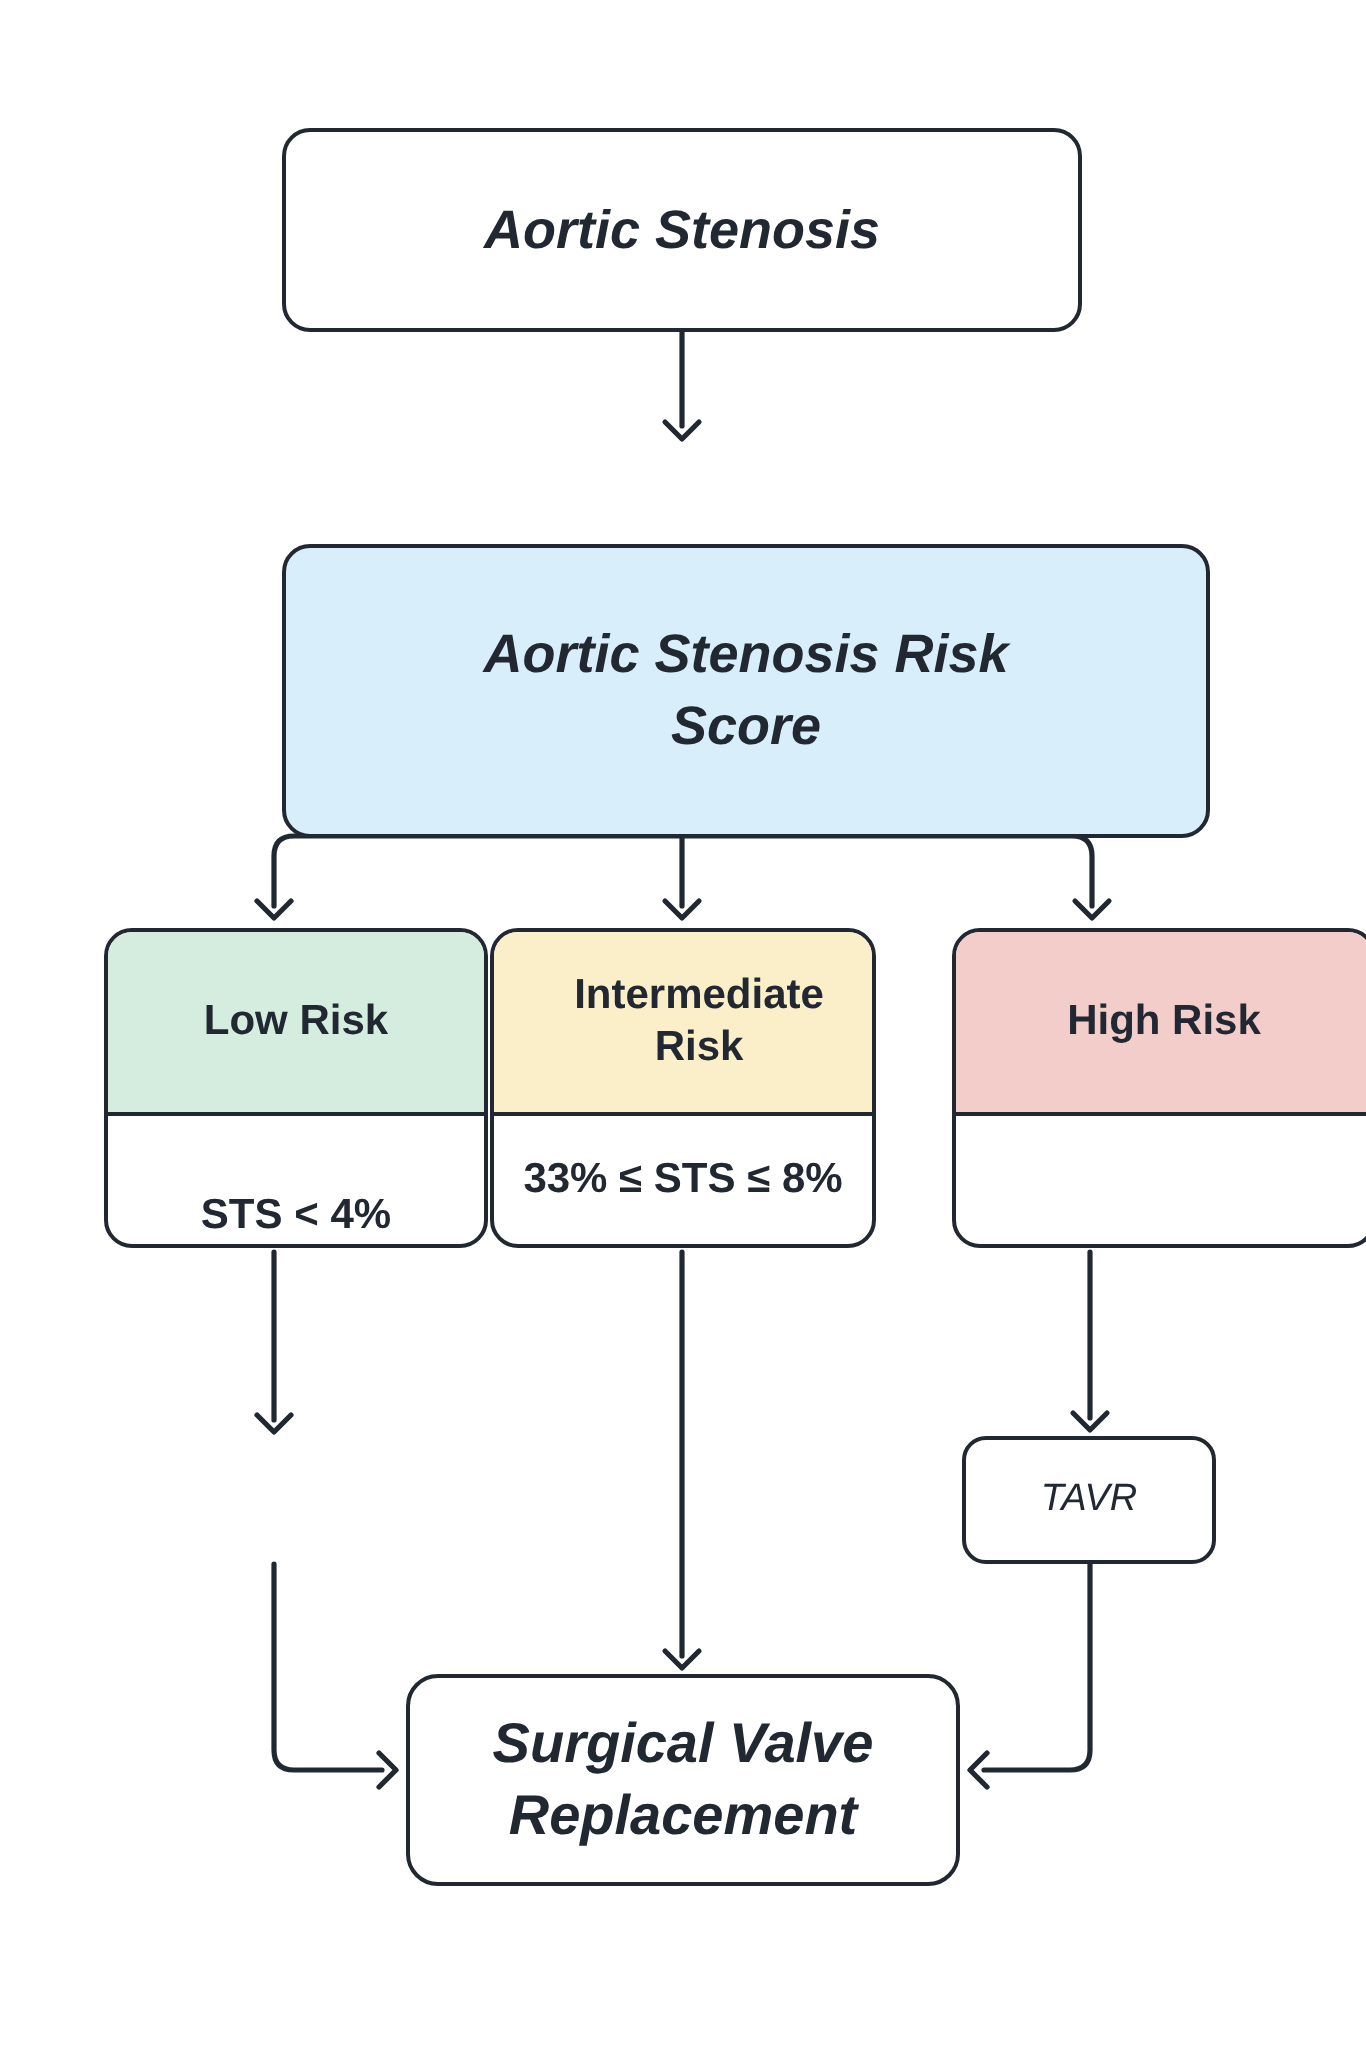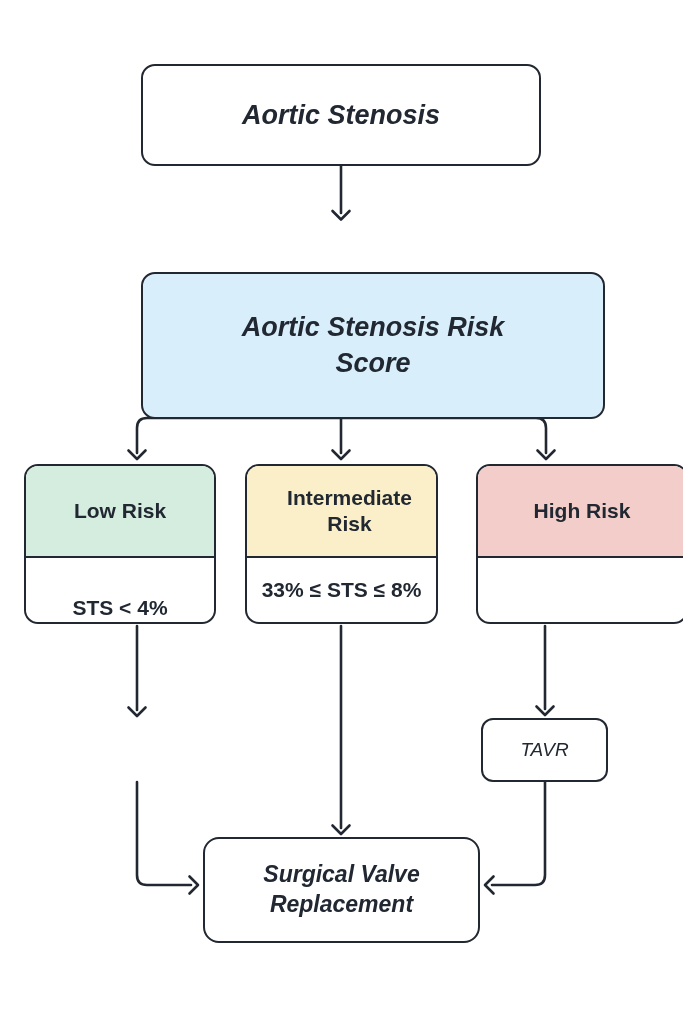--- a/index.html
+++ b/index.html
@@ -18,41 +18,41 @@
     fill:none;stroke:var(--line);stroke-width:2.6;stroke-linecap:round;stroke-linejoin:round;
   }
   .node{
     position:absolute;background:#fff;border:2.5px solid var(--line);
     display:flex;align-items:center;justify-content:center;text-align:center;font-style:italic;
   }
   .node-top       {left:141px;top:64px; width:400px;height:102px;border-radius:14px;font-size:27px;font-weight:600;}
   .node-riskscore {left:141px;top:224px;width:464px;height:147px;border-radius:14px;background:var(--blue);font-size:27px;font-weight:600;line-height:1.3;margin-top:48px;}
   .node-riskscore .wrap{max-width:270px;}
   .card{position:absolute;top:464px;height:160px;border:2.5px solid var(--line);border-radius:14px;background:#fff;overflow:hidden;display:flex;flex-direction:column;}
-  .card-low {left:24px; width:192px;gap:36px;}
+  .card-low {left:52px; width:192px;gap:36px;}
   .card-int {left:245px;width:193px;}
   .card-high{left:476px;width:212px;}
   .card-header{
     height:91.5px;border-bottom:2.5px solid var(--line);
     display:flex;align-items:center;justify-content:center;text-align:center;
     font-size:21px;font-weight:600;line-height:1.25;
   }
   .card-low  .card-header{background:var(--green);}
   .card-int  .card-header{background:var(--yellow);padding-left:16px;}
   .card-high .card-header{background:var(--pink);}
   .card-int .card-header .wrap{max-width:150px;}
   .card-body{
     flex:1;display:flex;align-items:center;justify-content:center;
     background:#fff;font-size:21px;font-weight:600;border-radius:18px;
   }
   .node-savr{left:77px; top:719px;width:123px;height:63px;border-radius:12px;font-size:21px;font-weight:500;}
   .node-tavr{left:481px;top:718px;width:127px;height:64px;border-radius:12px;font-size:19px;font-weight:500;}
   .node-bottom{
     left:203px;top:837px;width:277px;height:106px;border-radius:16px;
-    font-size:23px;font-weight:600;line-height:1.3;padding:0 26px;
+    font-size:28px;font-weight:600;line-height:1.3;padding:0 26px;
   }
 </style>
 </head>
 <body>
 
 <div class="canvas">
 
   <svg class="connectors" viewBox="0 0 683 1024" aria-hidden="true">
 
     <path d="M341 166 V213"></path>

